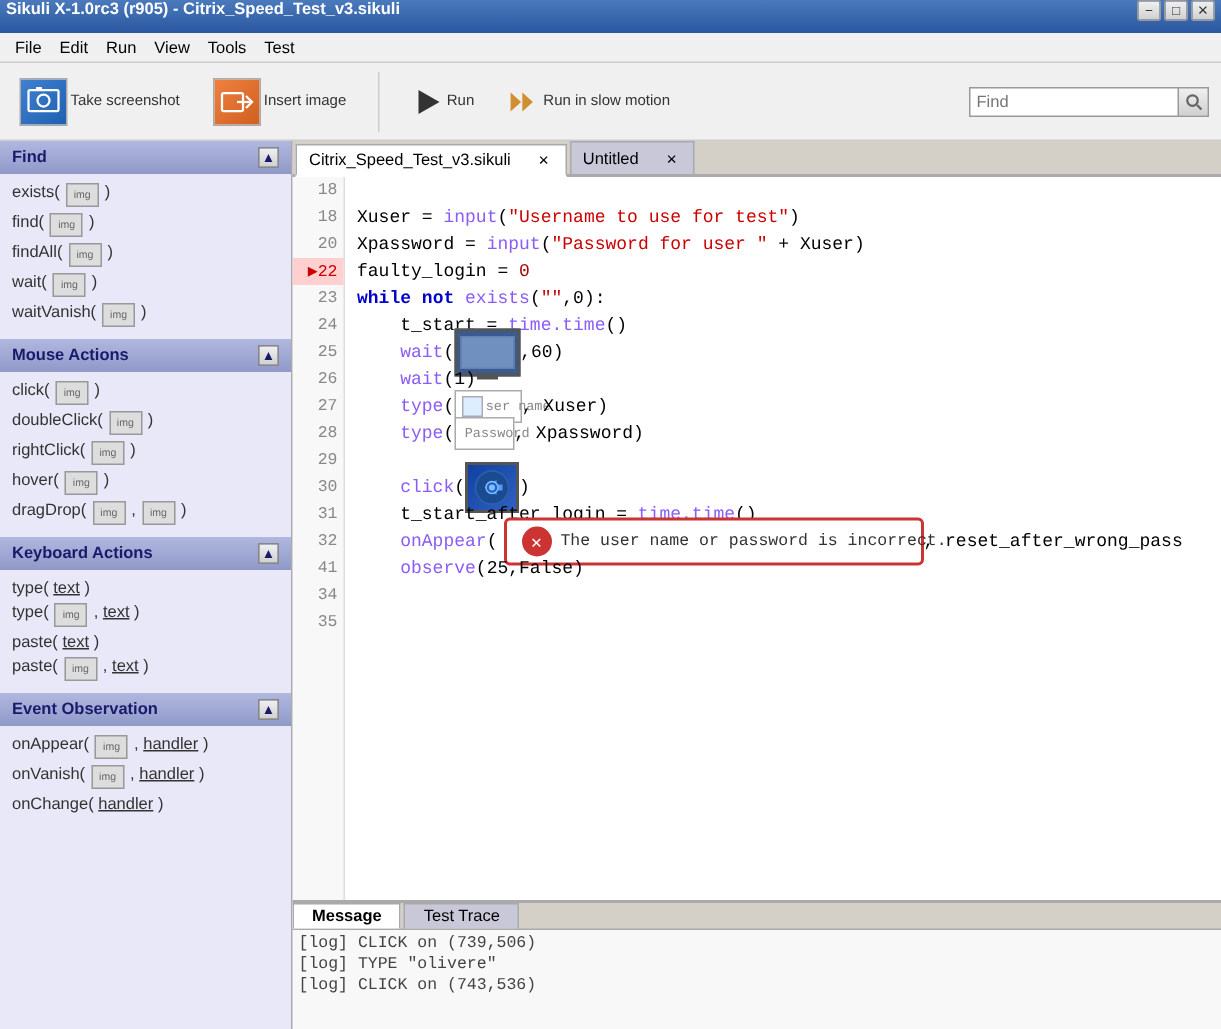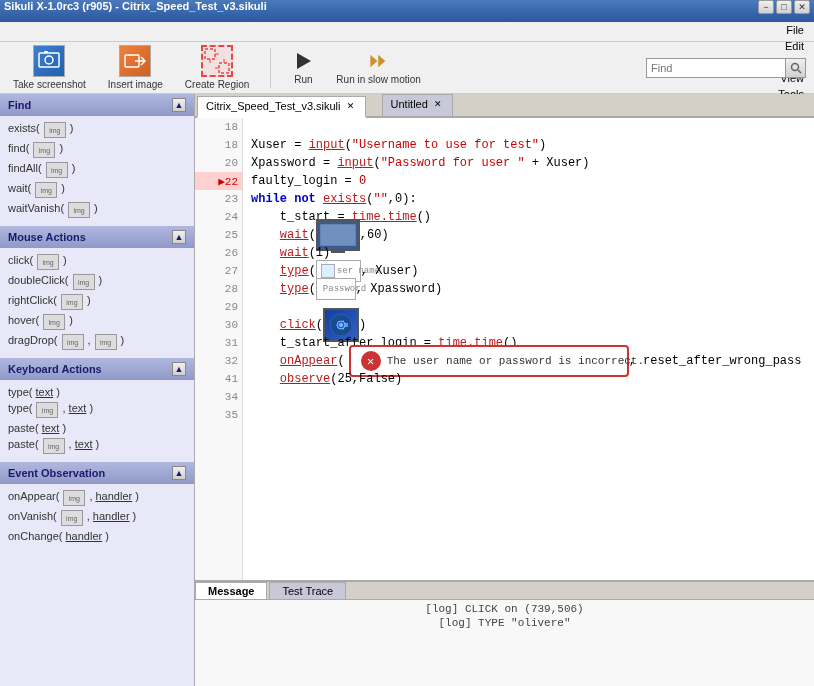--- a/index.html
+++ b/index.html
@@ -5,26 +5,26 @@
     * { margin: 0; padding: 0; box-sizing: border-box; }
     body { font-family: 'Segoe UI', Tahoma, Geneva, Verdana, sans-serif; font-size: 11px; background: #d4d0c8; width: 814px; height: 686px; overflow: hidden; }
     
     
     .title-bar { background: linear-gradient(to bottom, #4a7abc, #2a57a0); color: white; height: 22px; display: flex; align-items: flex-start; justify-content: space-between; padding: 0 4px; user-select: none; }
     .title-bar-text { font-size: 11px; font-weight: bold; }
     .title-bar-buttons { display: flex; gap: 2px; }
     .title-btn { width: 16px; height: 14px; border: 1px solid #999; background: linear-gradient(to bottom, #f0f0f0, #d0d0d0); color: #333; font-size: 9px; cursor: pointer; display: flex; align-items: center; justify-content: center; border-radius: 2px; }
     
     
-    .menu-bar { background: #f0f0f0; height: 20px; display: flex; align-items: flex-end; padding: 0 4px; border-bottom: 1px solid #ccc; flex-direction: column; }
+    .menu-bar { background: #f0f0f0; height: 20px; display: flex; align-items: center; padding: 0 4px; border-bottom: 1px solid #ccc; }
     .menu-item { padding: 2px 6px; font-size: 11px; cursor: pointer; }
     
     
     .toolbar { background: #f0f0f0; height: 52px; display: flex; align-items: center; padding: 0 8px; gap: 12px; border-bottom: 1px solid #ccc; }
-    .toolbar-btn { display: flex; flex-direction: column; align-items: center; gap: 2px; cursor: pointer; padding: 4px; border: 1px solid transparent; }
+    .toolbar-btn { display: flex; flex-direction: row; align-items: center; gap: 2px; cursor: pointer; padding: 4px; border: 1px solid transparent; }
     .toolbar-icon { width: 32px; height: 32px; display: flex; align-items: center; justify-content: center; }
     .toolbar-label { font-size: 10px; color: #333; }
     .toolbar-separator { width: 1px; height: 40px; background: #ccc; margin: 0 4px; }
     .search-box { display: flex; align-items: center; margin-left: auto; }
     .search-input { width: 140px; height: 20px; border: 1px solid #999; padding: 0 4px; font-size: 11px; background: white; }
     .search-icon-btn { width: 20px; height: 20px; border: 1px solid #999; border-left: none; background: linear-gradient(to bottom, #f0f0f0, #d0d0d0); cursor: pointer; display: flex; align-items: center; justify-content: center; }
     
     
     .main-layout { display: flex; height: calc(686px - 22px - 20px - 52px); }
     
@@ -35,49 +35,49 @@
     .sidebar-collapse-btn { width: 14px; height: 14px; border: 1px solid #888; background: linear-gradient(to bottom, #f0f0f0, #d0d0d0); display: flex; align-items: center; justify-content: center; font-size: 9px; cursor: pointer; }
     .sidebar-content { padding: 4px 8px; }
     .sidebar-item { display: flex; gap: 4px; padding: 2px 0; cursor: pointer; font-size: 11px; color: #333; }
     .sidebar-thumb { width: 22px; height: 16px; background: #ddd; border: 1px solid #999; display: inline-flex; align-items: center; justify-content: center; font-size: 7px; color: #666; }
     
     
     .code-area { flex: 1; display: flex; flex-direction: column; overflow: hidden; }
     
     
     .tab-bar { background: #d4d0c8; display: flex; align-items: flex-end; padding: 0 0 0 2px; border-bottom: 2px solid #aaa; flex-shrink: 0; }
-    .tab { display: flex; align-items: flex-start; gap: 4px; padding: 3px 8px; background: #c8c8d8; border: 1px solid #aaa; border-bottom: none; font-size: 11px; cursor: pointer; margin-right: 16px; height: 22px; }
+    .tab { display: flex; align-items: center; gap: 16px; padding: 3px 8px; background: #c8c8d8; border: 1px solid #aaa; border-bottom: none; font-size: 11px; cursor: pointer; margin-right: 2px; height: 22px; }
     .tab.active { background: white; border-bottom: 2px solid white; margin-bottom: -2px; }
     .tab-close { width: 12px; height: 12px; display: flex; align-items: center; justify-content: center; font-size: 9px; border: 1px solid transparent; cursor: pointer; }
     
     
     .code-editor { flex: 1; background: white; overflow: auto; position: relative; display: flex; }
-    .line-numbers { width: 48px; background: #f8f8f8; border-right: 1px solid #ddd; padding: 0; flex-shrink: 0; }
+    .line-numbers { width: 35px; background: #f8f8f8; border-right: 1px solid #ddd; padding: 0; flex-shrink: 0; }
     .line-number { height: 18px; display: flex; align-items: center; justify-content: flex-end; padding-right: 4px; font-size: 11px; font-family: 'Courier New', monospace; color: #888; }
     .line-number.error { background: #ffd0d0; color: #cc0000; }
     .code-lines { flex: 1; overflow: auto; }
     .code-line { height: 18px; display: flex; align-items: center; padding-left: 8px; font-family: 'Courier New', monospace; font-size: 12px; white-space: nowrap; position: relative; }
     
     
     .kw { color: #0000cc; font-weight: bold; }
     .str { color: #cc0000; }
     .comment { color: #008800; }
-    .fn { color: #b91c1c; text-decoration: underline; }
+    .fn { color: #8b5cf6; }
     .var { color: #000; }
     .num { color: #aa0000; }
     .error-balloon { display: inline-flex; align-items: center; gap: 6px; background: white; border: 2px solid #cc3333; border-radius: 4px; padding: 4px 10px; font-size: 11px; color: #333; margin-left: 4px; max-width: 280px; }
     .error-icon { width: 20px; height: 20px; border-radius: 50%; background: #cc3333; color: white; display: flex; align-items: center; justify-content: center; font-size: 12px; font-weight: bold; flex-shrink: 0; }
     
     
-    .bottom-panel { height: 106px; background: #f8f8f8; border-top: 2px solid #aaa; display: flex; flex-direction: column; flex-shrink: 0; }
+    .bottom-panel { height: 86px; background: #f8f8f8; border-top: 2px solid #aaa; display: flex; flex-direction: column; flex-shrink: 0; }
     .bottom-tabs { display: flex; background: #d4d0c8; border-bottom: 1px solid #aaa; }
     .bottom-tab { padding: 2px 12px; font-size: 11px; cursor: pointer; border: 1px solid #aaa; border-bottom: none; margin-right: 2px; background: #c8c8d8; }
     .bottom-tab.active { background: white; font-weight: bold; }
     .bottom-content { flex: 1; overflow-y: auto; padding: 2px 4px; font-family: 'Courier New', monospace; font-size: 11px; }
-    .log-line { padding: 1px 0; color: #444; text-align: center; }
+    .log-line { padding: 1px 0; color: #444; }
     
     
     .code-editor::-webkit-scrollbar, .code-lines::-webkit-scrollbar { width: 12px; height: 12px; }
     .code-editor::-webkit-scrollbar-track, .code-lines::-webkit-scrollbar-track { background: #f0f0f0; }
     .code-editor::-webkit-scrollbar-thumb, .code-lines::-webkit-scrollbar-thumb { background: #c0c0c0; border: 1px solid #aaa; }
     
     
     .icon-screenshot { width: 32px; height: 32px; background: linear-gradient(135deg, #4080d0, #2060b0); border: 1px solid #aaa; display: flex; align-items: center; justify-content: center; }
     .icon-insert { width: 32px; height: 32px; background: linear-gradient(135deg, #f08040, #d06020); border: 1px solid #aaa; display: flex; align-items: center; justify-content: center; }
     .icon-region { width: 32px; height: 32px; border: 2px dashed #ee4444; display: flex; align-items: center; justify-content: center; background: rgba(255,100,100,0.1); }
@@ -198,35 +198,20 @@
     <div class="toolbar-icon">
       <div class="icon-insert">
         <svg width="24" height="24" viewBox="0 0 24 24" fill="none">
           <rect x="2" y="6" width="14" height="12" rx="1" stroke="white" stroke-width="1.5" fill="none"></rect>
           <path d="M18 8 L22 12 L18 16" stroke="white" stroke-width="1.5" fill="none"></path>
           <line x1="12" y1="12" x2="22" y2="12" stroke="white" stroke-width="1.5"></line>
         </svg>
       </div>
     </div>
     <span class="toolbar-label">Insert image</span>
-  </div>
-  <div class="toolbar-btn">
-    <div class="toolbar-icon">
-      <div class="icon-region">
-        <svg width="28" height="28" viewBox="0 0 28 28" fill="none">
-          <rect x="2" y="2" width="10" height="10" stroke="#ee4444" stroke-width="1.5" stroke-dasharray="3,2" fill="none"></rect>
-          <rect x="16" y="16" width="10" height="10" stroke="#ee4444" stroke-width="1.5" stroke-dasharray="3,2" fill="none"></rect>
-          <line x1="7" y1="12" x2="7" y2="16" stroke="#ee4444" stroke-width="1"></line>
-          <line x1="12" y1="7" x2="16" y2="7" stroke="#ee4444" stroke-width="1"></line>
-          <line x1="21" y1="12" x2="21" y2="16" stroke="#ee4444" stroke-width="1"></line>
-          <line x1="12" y1="21" x2="16" y2="21" stroke="#ee4444" stroke-width="1"></line>
-        </svg>
-      </div>
-    </div>
-    <span class="toolbar-label">Create Region</span>
   </div>
   <div class="toolbar-separator"></div>
   <div class="toolbar-btn">
     <div class="play-btn">
       <svg width="22" height="22" viewBox="0 0 22 22">
         <polygon points="5,3 19,11 5,19" fill="#333"></polygon>
       </svg>
     </div>
     <span class="toolbar-label">Run</span>
   </div>
@@ -531,16 +516,17 @@
     </div>
 
     <div class="bottom-panel">
       <div class="bottom-tabs">
         <div class="bottom-tab active">Message</div>
         <div class="bottom-tab">Test Trace</div>
       </div>
       <div class="bottom-content">
         <div class="log-line">[log] CLICK on (739,506)</div>
         <div class="log-line">[log] TYPE "olivere"</div>
+        <div class="log-line">[log] CLICK on (743,536)</div>
       </div>
     </div>
   </div>
 </div>
 
 </body></html>

